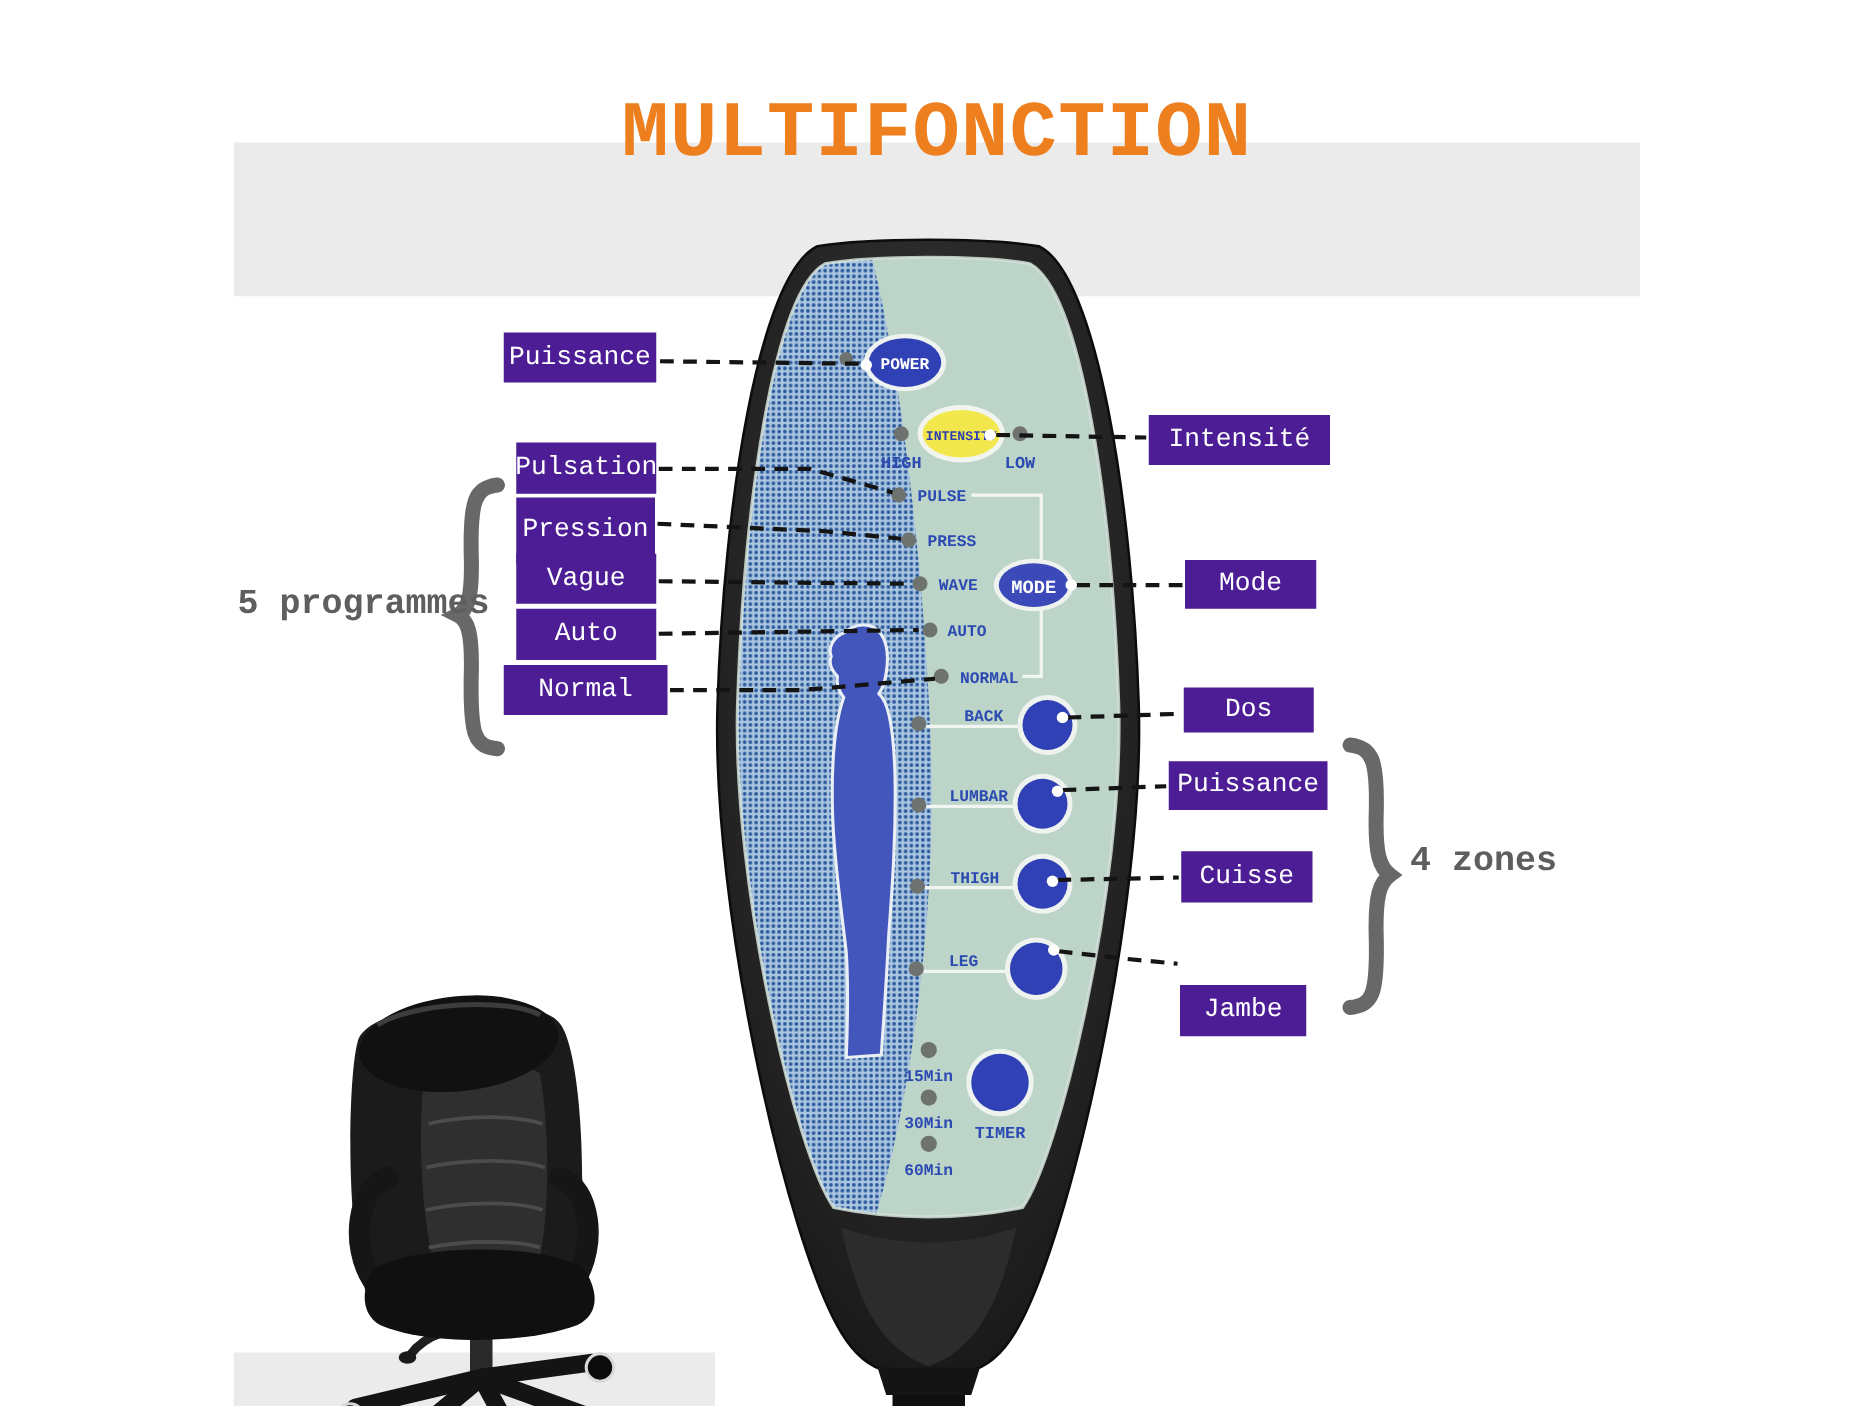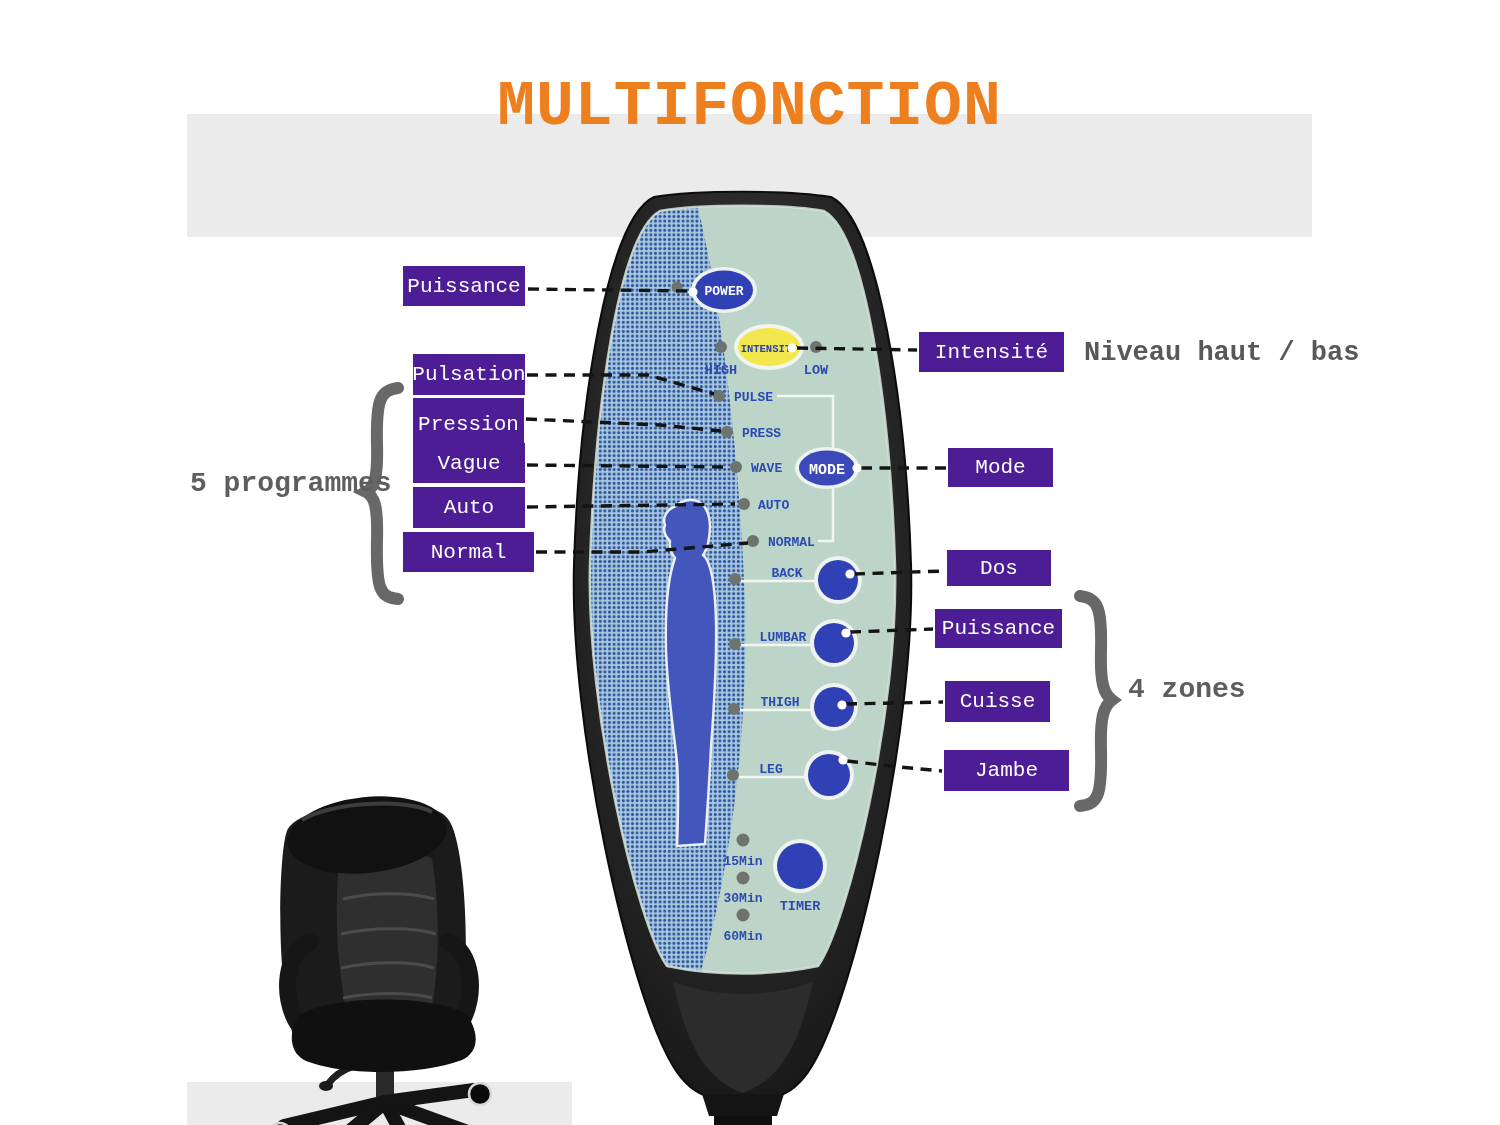--- a/index.html
+++ b/index.html
@@ -219,18 +219,17 @@
   <div class="lbox" style="left:413px;top:354px;width:111px;height:53px">Pression</div>
   <div class="lbox" style="left:413px;top:399px;width:112px;height:40px">Vague</div>
   <div class="lbox" style="left:413px;top:443px;width:112px;height:41px">Auto</div>
   <div class="lbox" style="left:403px;top:488px;width:131px;height:40px">Normal</div>
 
   <div class="lbox" style="left:919px;top:288px;width:145px;height:40px">Intensité</div>
   <div class="lbox" style="left:948px;top:404px;width:105px;height:39px">Mode</div>
   <div class="lbox" style="left:947px;top:506px;width:104px;height:36px">Dos</div>
   <div class="lbox" style="left:935px;top:565px;width:127px;height:39px">Puissance</div>
   <div class="lbox" style="left:945px;top:637px;width:105px;height:41px">Cuisse</div>
-  <div class="lbox" style="left:944px;top:706px;width:125px;height:41px">Jambe</div>
+  <div class="lbox" style="left:944px;top:744px;width:101px;height:41px">Jambe</div>
 
   <div class="side-note note-programs">5 programmes</div>
   <div class="side-note note-zones">4 zones</div>
-  <div class="side-note note-niveau">Niveau haut / bas</div>
 </div>
 
 </body></html>

